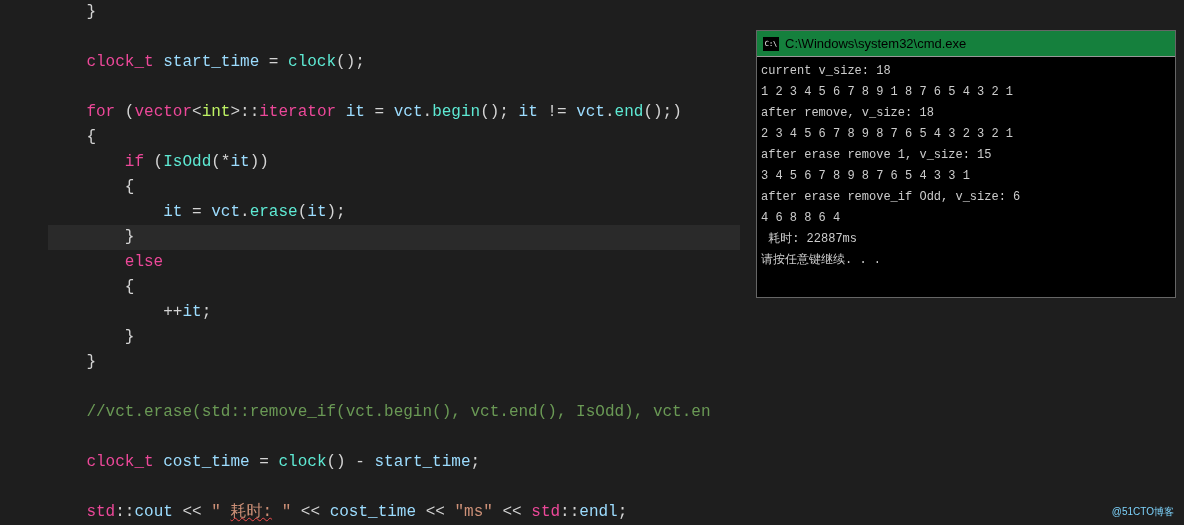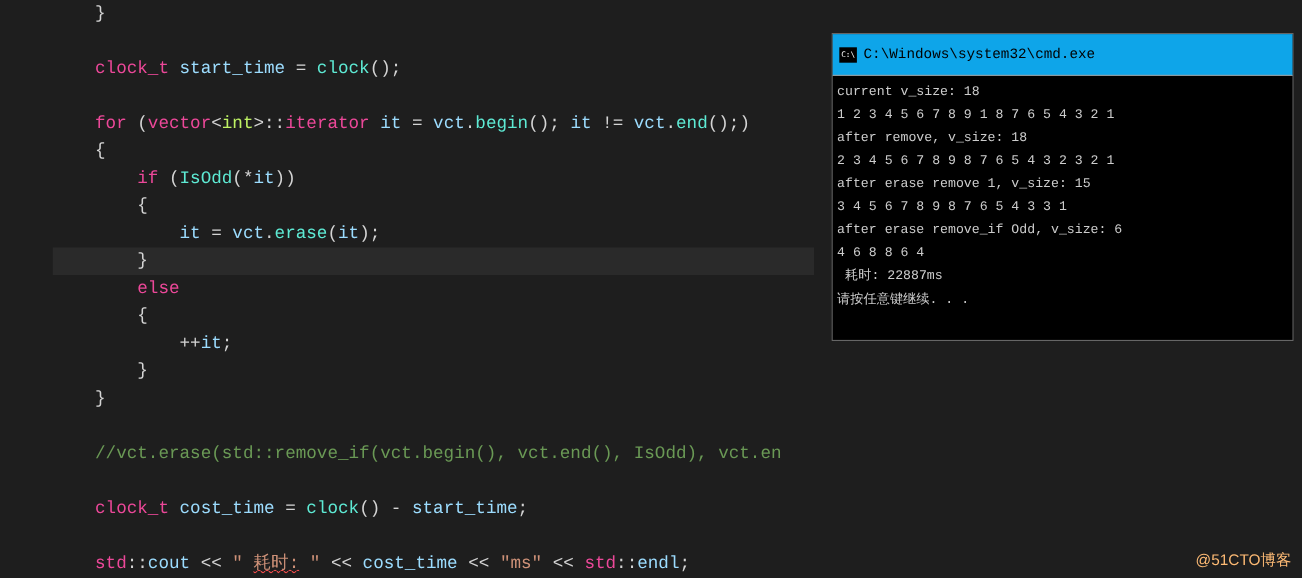--- a/index.html
+++ b/index.html
@@ -44,28 +44,28 @@
   .terminal-window {
     position:absolute;
     top:30px;
     right:8px;
     width:420px;
     background:#000;
     border:1px solid #666;
     font-family:"NSimSun","SimSun","Courier New",monospace;
   }
   .terminal-title {
-    background:#0ea5e9;
+    background:#15803d;
     color:#000;
-    height:38px;
+    height:26px;
     display:flex;
     align-items:center;
     padding:0 6px;
     font-size:13px;
-    font-family:Liberation Mono, monospace;
+    font-family:Liberation Sans, sans-serif;
     border-bottom:1px solid #999;
   }
   .terminal-title .cmd-icon {
     width:16px; height:14px;
     background:#000;
     position:relative;
     margin-right:6px;
     display:inline-flex;
     align-items:center;
     justify-content:center;
@@ -82,22 +82,22 @@
     line-height:21px;
     padding:4px 4px 20px 4px;
     white-space:pre;
     min-height:240px;
   }
 
   .watermark {
     position:absolute;
     right:10px;
     bottom:6px;
-    color:#fdba74;
-    font-size:14px;
+    color:#7dd3fc;
+    font-size:10px;
     font-family:"Microsoft YaHei",sans-serif;
   }
 </style>
 </head>
 <body>
 
 <div class="editor" id="editor"><div class="line">    <span class="brace">}</span></div><div class="line"></div><div class="line">    <span class="type">clock_t</span><span> </span><span class="var">start_time</span><span> = </span><span class="func">clock</span><span class="punct">();</span></div><div class="line"></div><div class="line">    <span class="kw">for</span><span> (</span><span class="type">vector</span><span>&lt;</span><span class="num">int</span><span>&gt;::</span><span class="type">iterator</span><span> </span><span class="var">it</span><span> = </span><span class="var">vct</span><span>.</span><span class="func">begin</span><span>(); </span><span class="var">it</span><span> != </span><span class="var">vct</span><span>.</span><span class="func">end</span><span>();)</span></div><div class="line">    <span class="brace">{</span></div><div class="line">        <span class="kw">if</span><span> (</span><span class="func">IsOdd</span><span>(*</span><span class="var">it</span><span>))</span></div><div class="line">        <span class="brace">{</span></div><div class="line">            <span class="var">it</span><span> = </span><span class="var">vct</span><span>.</span><span class="func">erase</span><span>(</span><span class="var">it</span><span>);</span></div><div class="line highlight-line">        <span class="brace">}</span></div><div class="line">        <span class="kw">else</span></div><div class="line">        <span class="brace">{</span></div><div class="line">            <span class="op">++</span><span class="var">it</span><span>;</span></div><div class="line">        <span class="brace">}</span></div><div class="line">    <span class="brace">}</span></div><div class="line"></div><div class="line">    <span class="comment">//vct.erase(std::remove_if(vct.begin(), vct.end(), IsOdd), vct.en</span></div><div class="line"></div><div class="line">    <span class="type">clock_t</span><span> </span><span class="var">cost_time</span><span> = </span><span class="func">clock</span><span>() - </span><span class="var">start_time</span><span>;</span></div><div class="line"></div><div class="line">    <span class="type">std</span><span>::</span><span class="var">cout</span><span> &lt;&lt; </span><span class="str">" </span><span class="str error-underline">耗时:</span><span class="str"> "</span><span> &lt;&lt; </span><span class="var">cost_time</span><span> &lt;&lt; </span><span class="str">"ms"</span><span> &lt;&lt; </span><span class="type">std</span><span>::</span><span class="var">endl</span><span>;</span></div></div>
 
 <div class="terminal-window">
   <div class="terminal-title">

